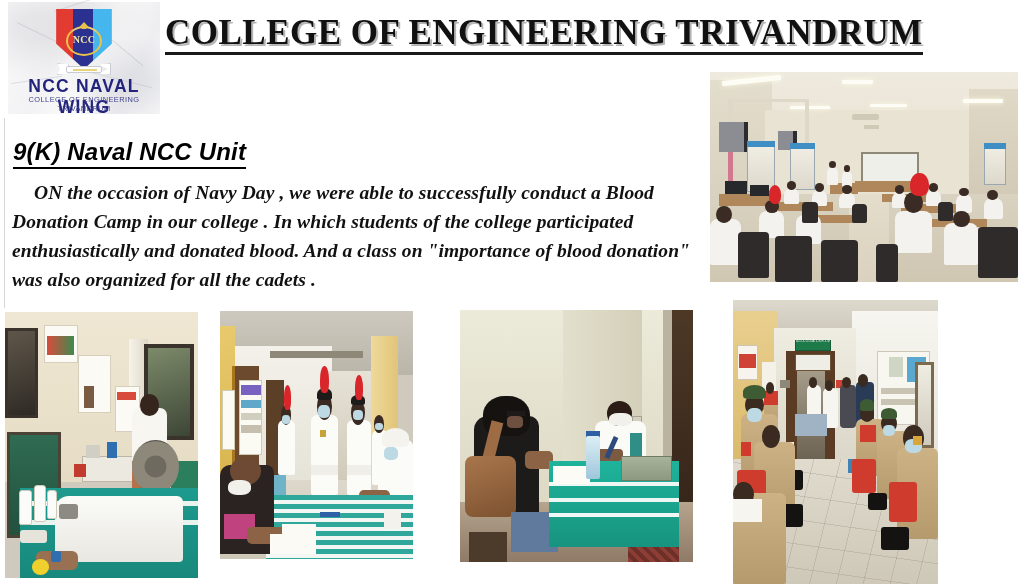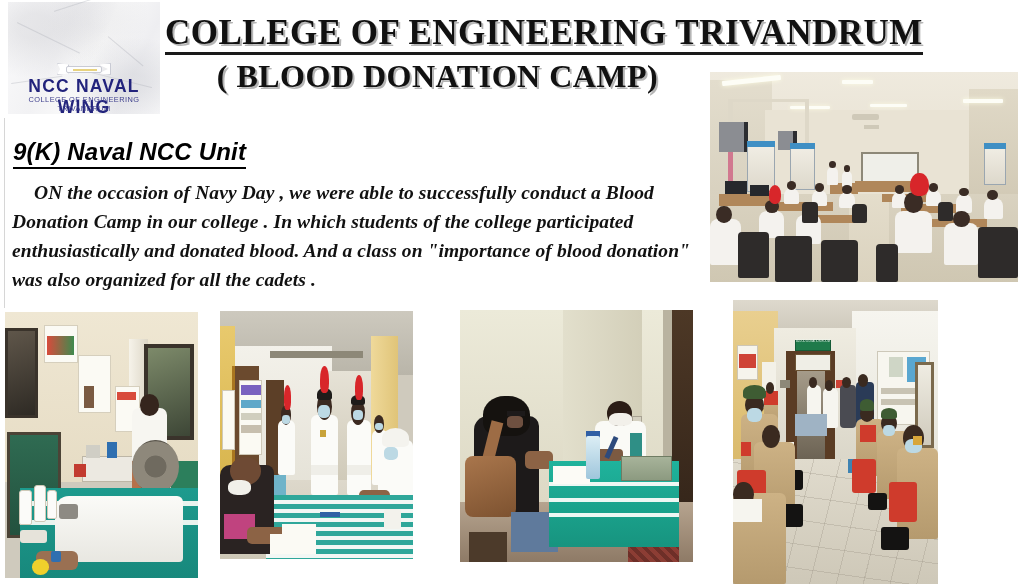--- a/index.html
+++ b/index.html
@@ -331,32 +331,36 @@
 
   <div class="left-rule"></div>
 
   <div class="logo-box">
     <div class="marble-vein" style="left:6%; top:18%; width:46%; transform:rotate(26deg);"></div>
     <div class="marble-vein" style="left:30%; top:8%;  width:38%; transform:rotate(-18deg);"></div>
     <div class="marble-vein" style="left:52%; top:62%; width:44%; transform:rotate(14deg);"></div>
     <div class="marble-vein" style="left:2%;  top:72%; width:34%; transform:rotate(-8deg);"></div>
     <div class="marble-vein" style="left:66%; top:30%; width:30%; transform:rotate(40deg);"></div>
 
+    <div class="shield-wrap">
+      <div class="shield"></div>
+      <div class="wreath"></div>
+      <div class="ncc-text">NCC</div>
+    </div>
     <div class="ribbon">
       <div class="ribbon-tail l"></div>
       <div class="ribbon-tail r"></div>
       <div class="ribbon-band"></div>
     </div>
     <div class="logo-title">NCC NAVAL WING</div>
     <div class="logo-sub">COLLEGE OF ENGINEERING TRIVANDRUM</div>
   </div>
 
   <div class="head-wrap">
     <div class="head-line1">COLLEGE OF ENGINEERING TRIVANDRUM</div>
-    <div class="head-line2">( BLOOD DONATION CAMP)</div>
   </div>
 
   <div class="unit-head">9(K) Naval NCC Unit</div>
 
   <div class="body-para">ON the occasion of Navy Day , we were able to successfully conduct a Blood Donation Camp in our college . In which students of the college participated enthusiastically and donated blood. And a class on "importance of blood donation" was also organized for all the cadets .</div>
 
   <div class="photo" id="photo-auditorium">
     <div class="ph-scene">
       <div class="pblk aud-ceiling"></div>
       <div class="pblk aud-wall-l"></div>

